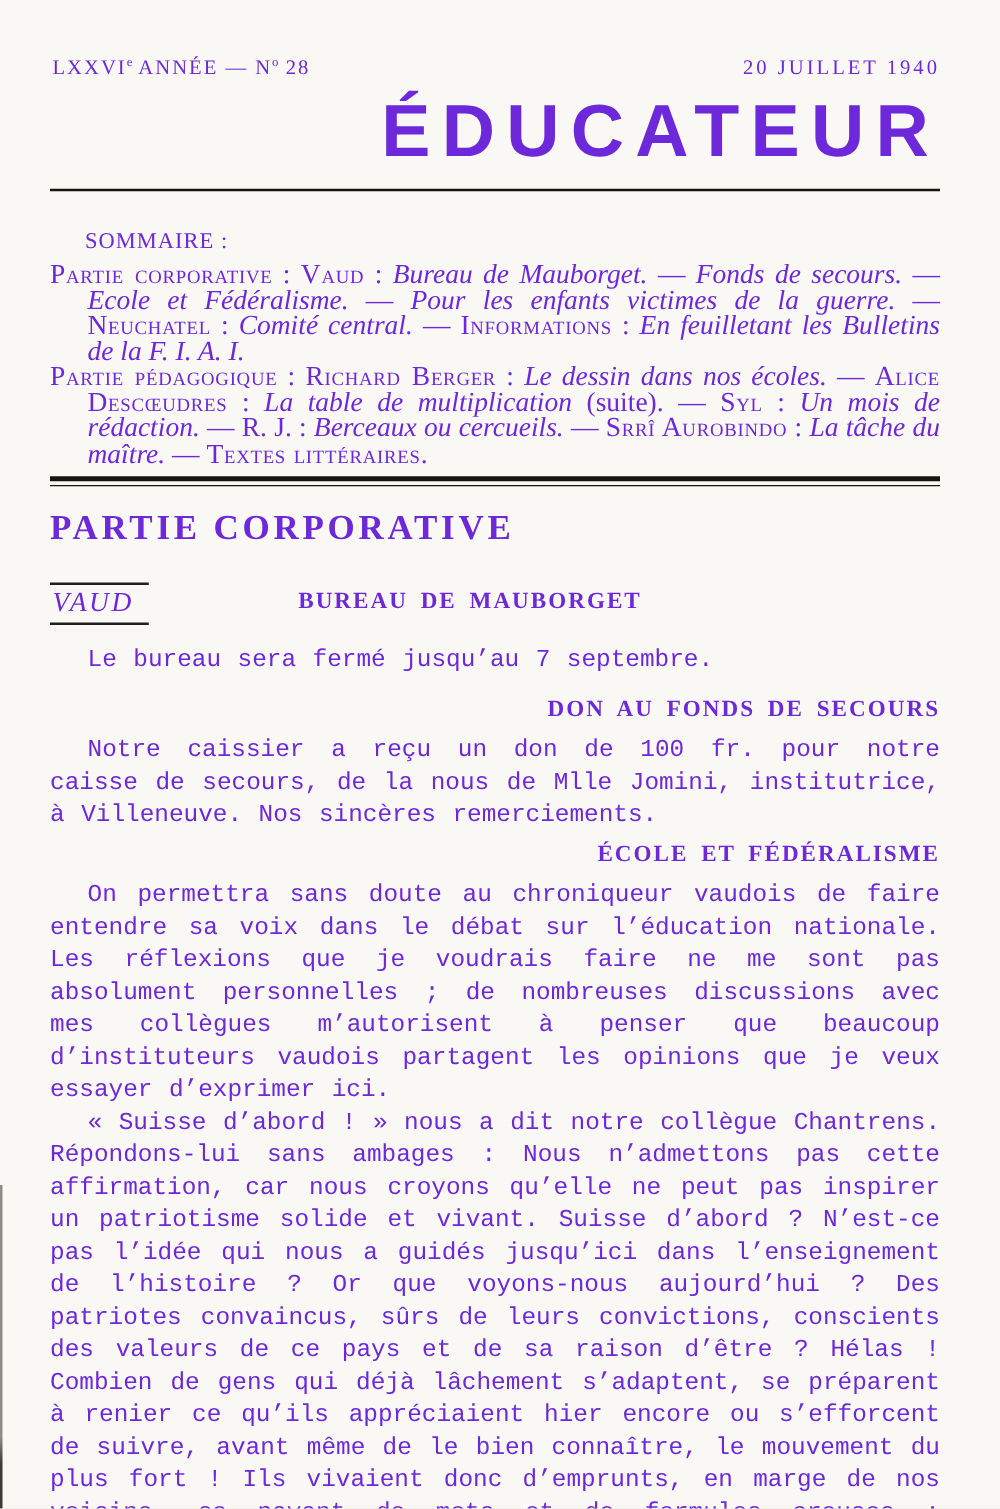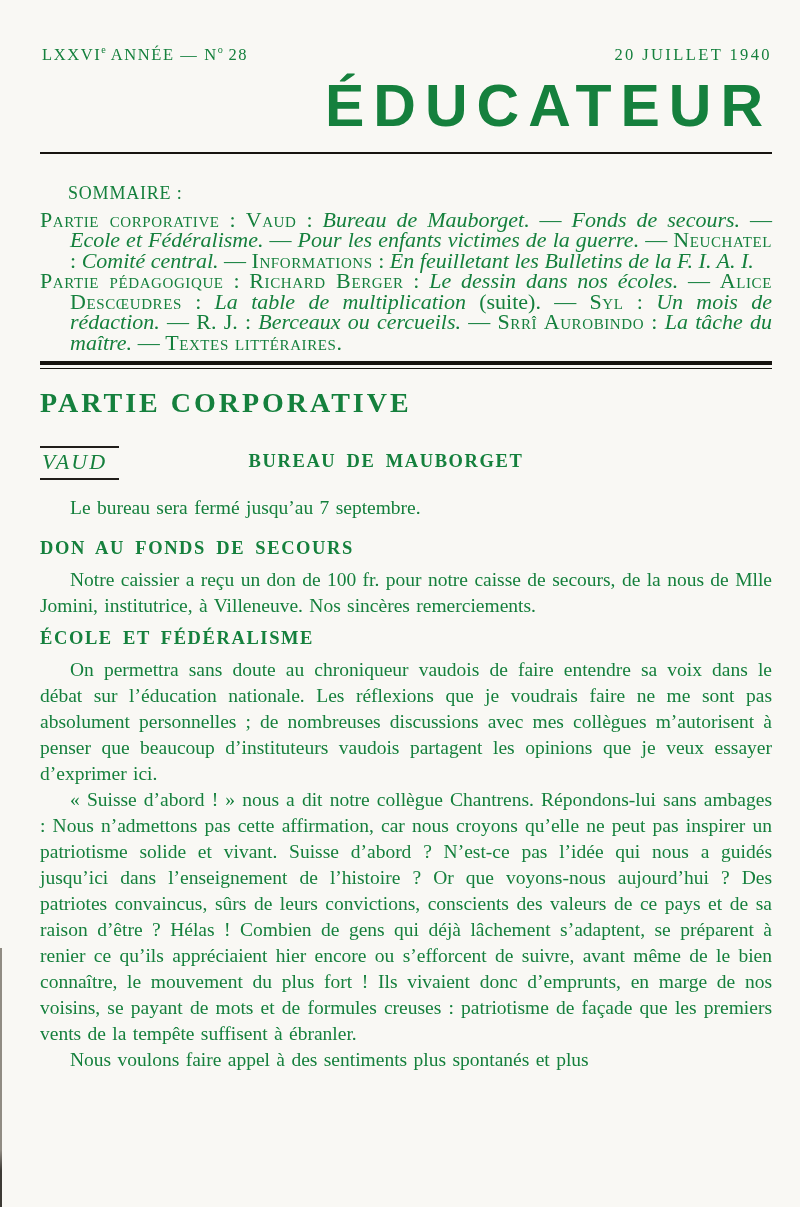--- a/index.html
+++ b/index.html
@@ -1,24 +1,24 @@
 <!DOCTYPE html>
 <html><head>
 <meta charset="utf-8">
 <style>
   html,body{margin:0;padding:0;background:#e8e6e1;}
   .page{
     position:relative;
     width:800px;height:1207px;
     margin:0 auto;
     background:#f9f8f4;
-    color:#15803d;
+    color:#6d28d9;
     font-family:"Liberation Serif", serif;
     box-sizing:border-box;
-    padding:44px 28px 0 40px;
+    padding:44px 48px 0 40px;
     overflow:hidden;
   }
   
   .header-row{
     display:flex;justify-content:space-between;align-items:baseline;
     font-size:16.5px;letter-spacing:1.6px;white-space:nowrap;
   }
   .header-row sup{font-size:.62em;letter-spacing:0;}
   .issue-no{padding-left:2px;}
   .issue-date{letter-spacing:2.4px;}
@@ -59,32 +59,33 @@
   }
   .region-row{position:relative;margin-top:25px;height:42px;}
   .region-label{
     display:inline-block;
     font-style:italic;font-size:22px;letter-spacing:2px;
     border-top:2px solid #211e1a;border-bottom:2px solid #211e1a;
     padding:1px 12px 3px 2px;margin-top:2px;
   }
   .article-heading{
     font-size:18.5px;font-weight:bold;letter-spacing:1.6px;
-    text-align:left;word-spacing:4px;
+    text-align:right;word-spacing:4px;
   }
   .region-row .article-heading{
     position:absolute;left:calc(50% - 20px);top:7px;
     transform:translateX(-50%);white-space:nowrap;
   }
   .article-heading.standalone{margin:9px 0 8px 0;}
   .body-par{
     margin:0;
     font-size:19.5px;line-height:26px;
     text-align:justify;text-indent:30px;
     word-spacing:1.5px;
+    font-family:Liberation Mono, monospace;
   }
   .body-par.first-after-region{margin-top:9px;}
   
   .scan-edge{
     position:absolute;left:0;top:948px;width:2px;height:259px;
     background:linear-gradient(#918c83 0%,#918c83 78%,#3d3a35 86%,#3d3a35 100%);
   }
 </style>
 </head>
 <body>

